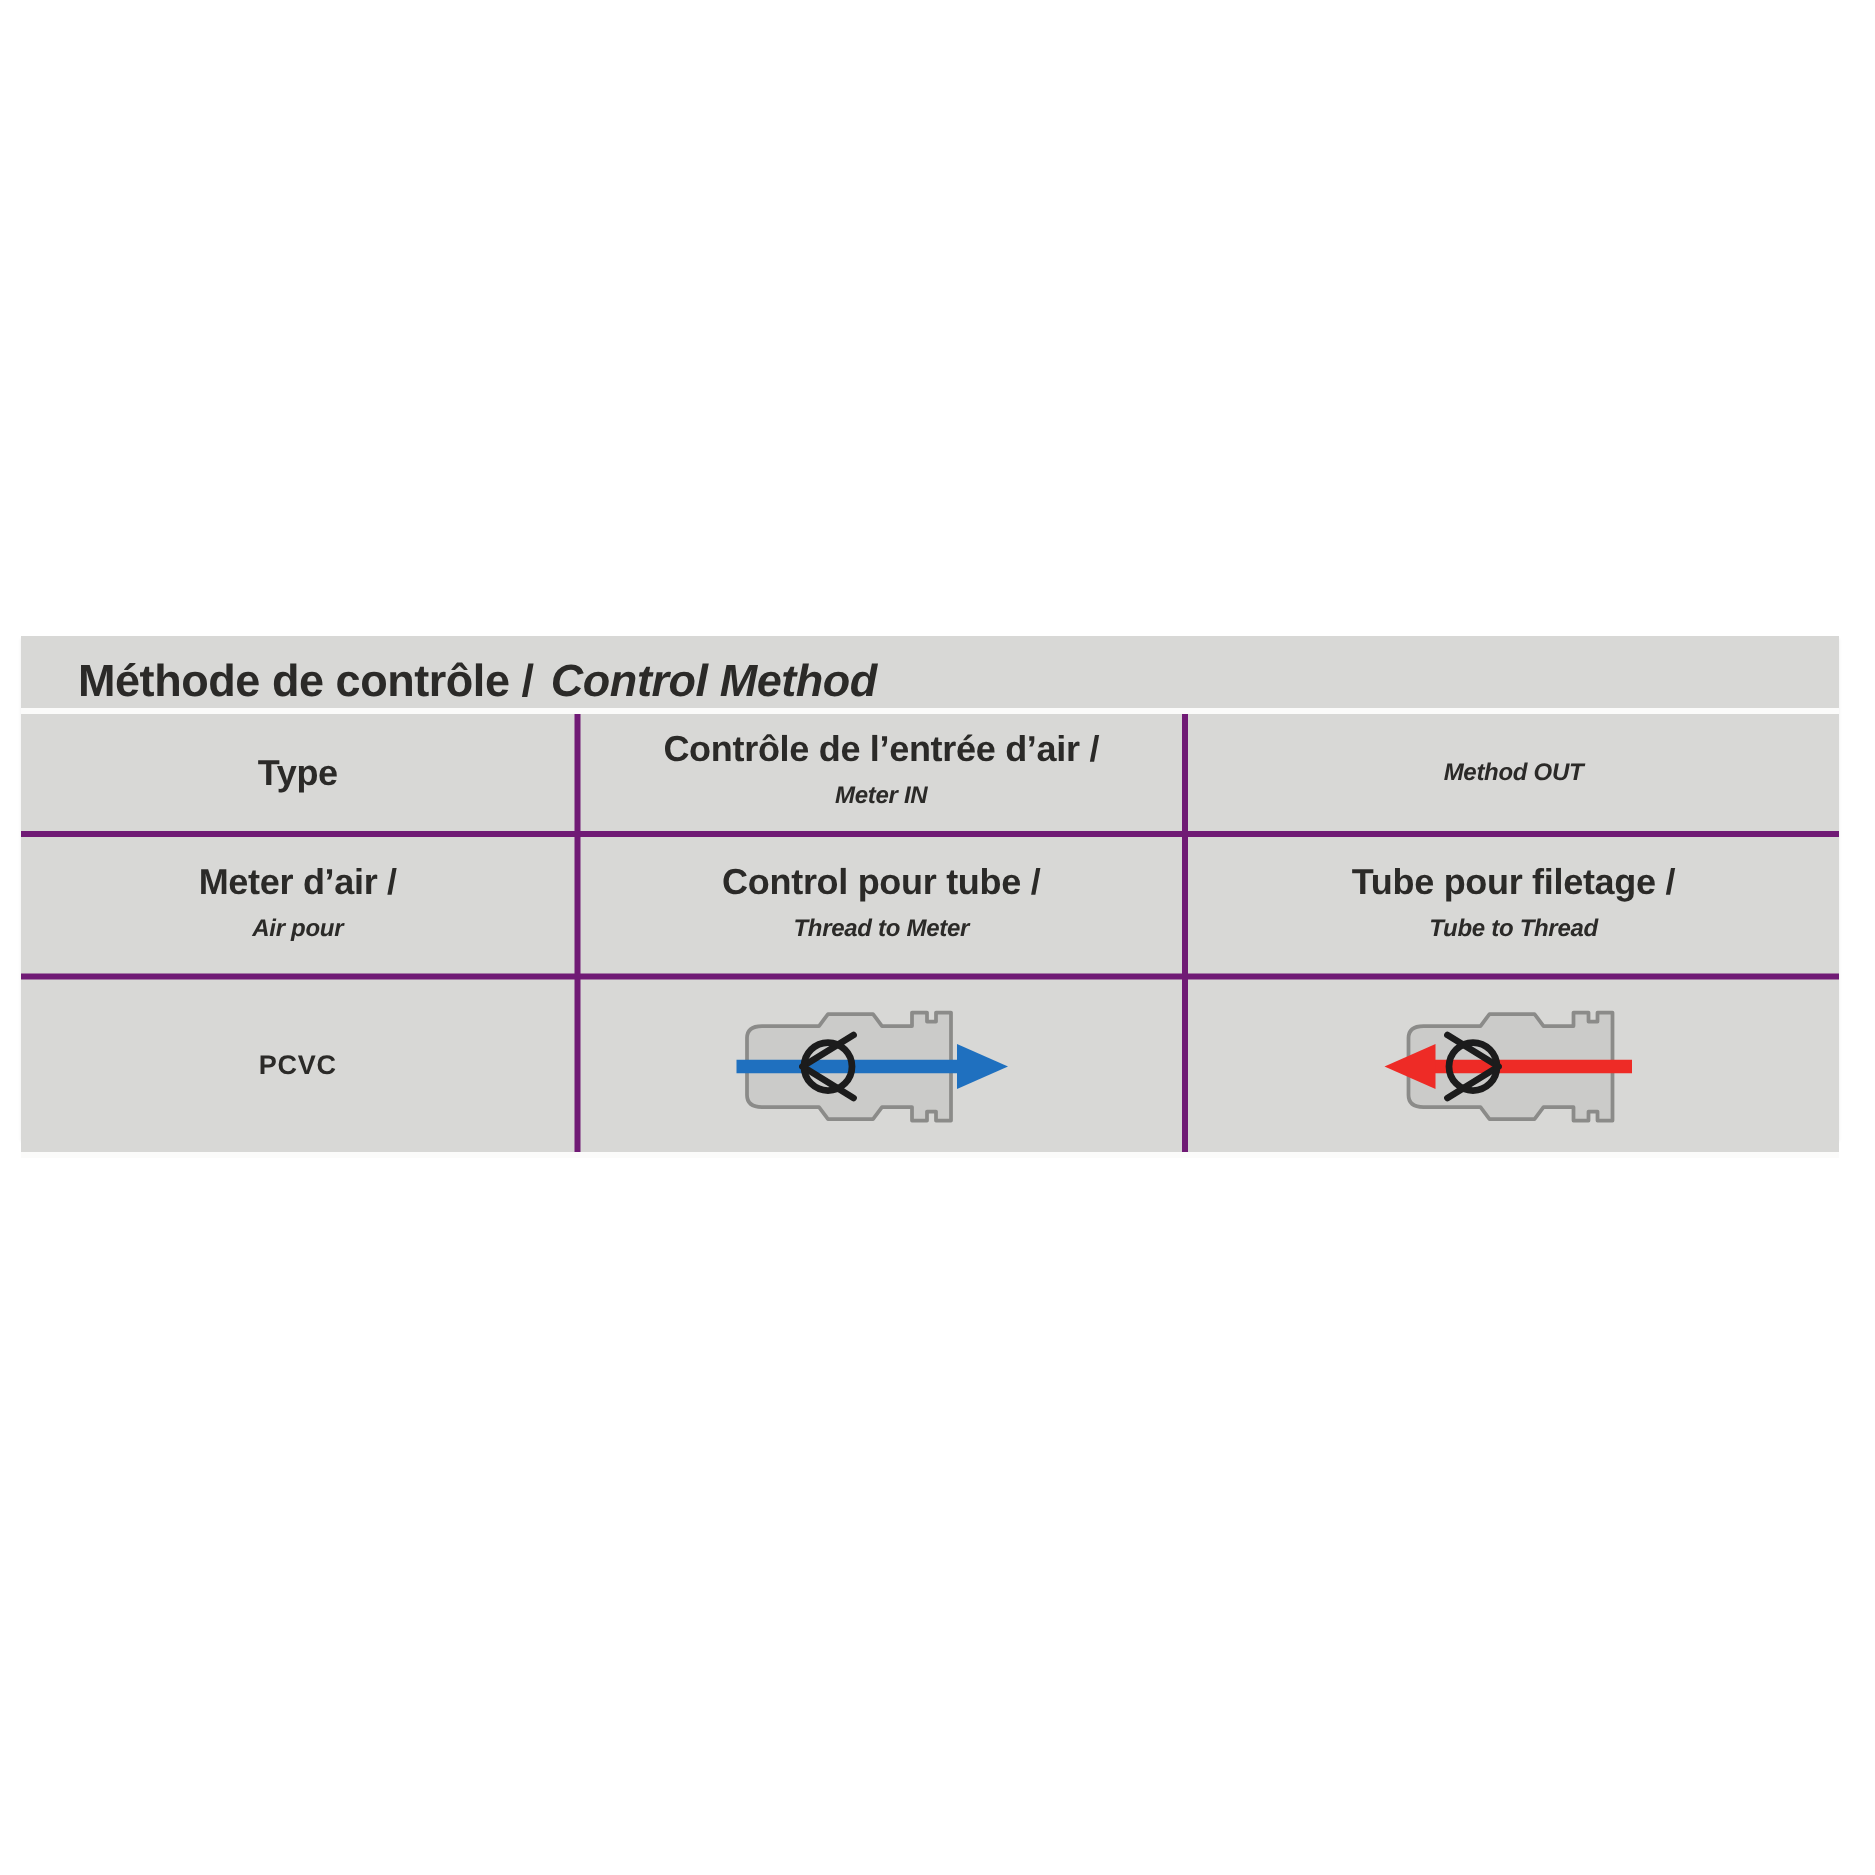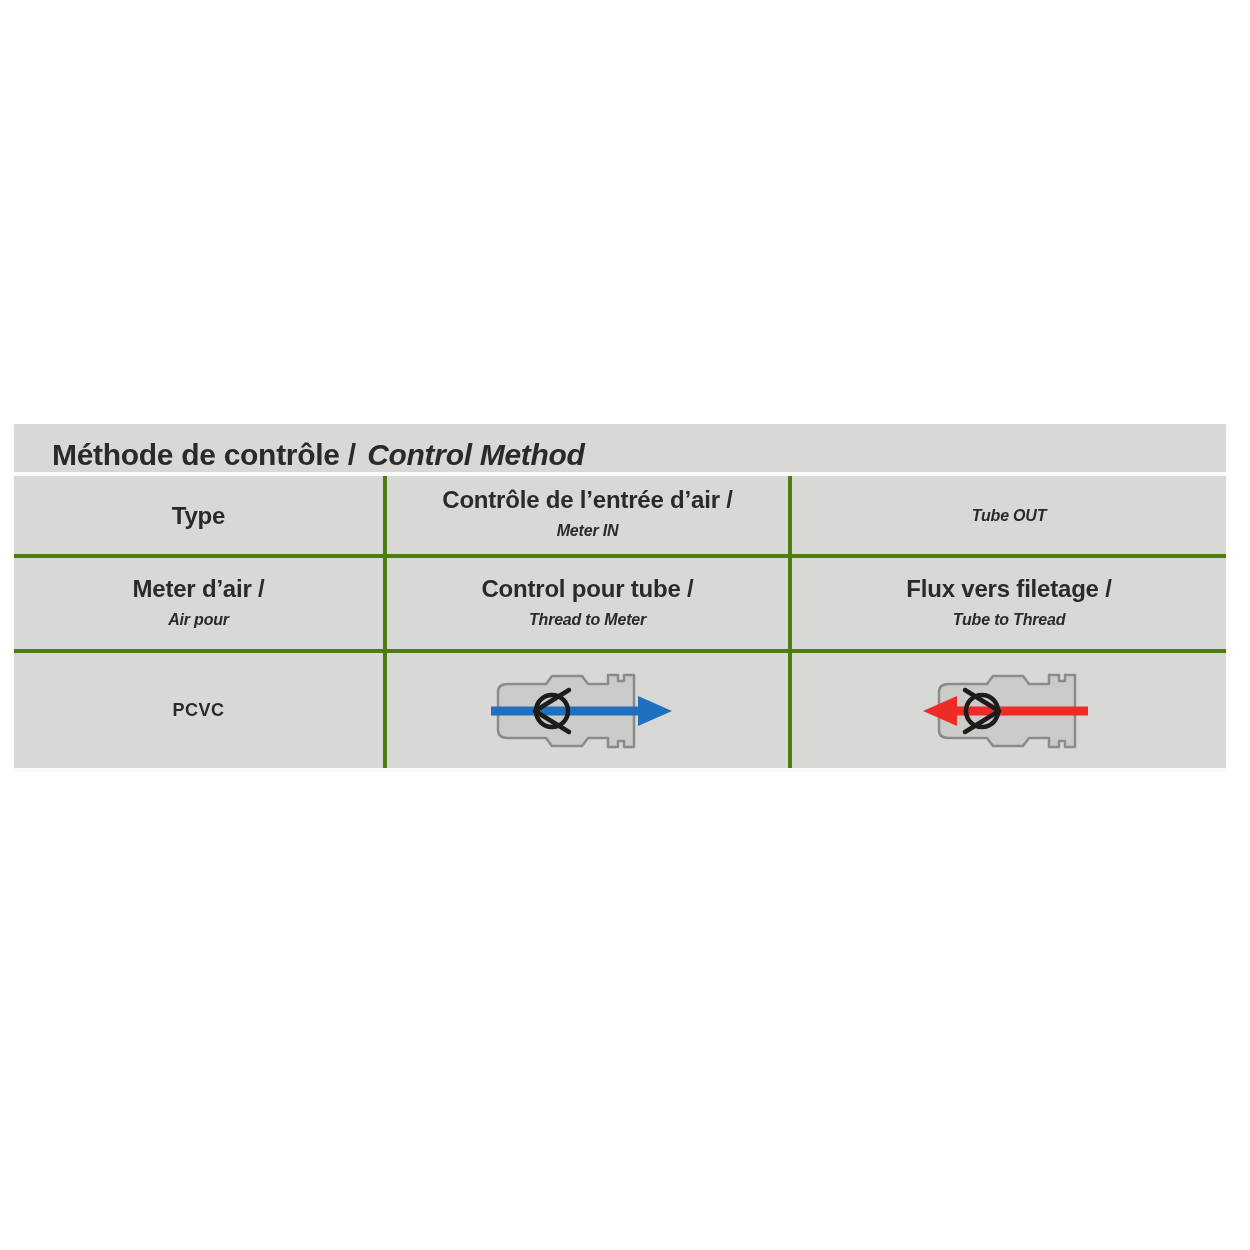--- a/index.html
+++ b/index.html
@@ -45,21 +45,21 @@
     color: #2b2a28;
     letter-spacing: -0.3px;
     margin-left: 7px;
   }
   .grid {
     display: grid;
     grid-template-columns: 369px 401px 1fr;
     grid-template-rows: 78px 91px 115px;
     column-gap: 4px;
     row-gap: 4px;
-    background: #4d7c0f;
+    background: #701a75;
   }
   .cell {
     background: #d8d8d6;
     display: flex;
     flex-direction: column;
     align-items: center;
     justify-content: center;
     text-align: center;
   }
   .cell .fr {
@@ -105,33 +105,33 @@
   <div class="grid">
 
     <div class="cell">
       <span class="fr">Type</span>
     </div>
     <div class="cell">
       <span class="fr">Contrôle de l’entrée d’air /</span>
       <span class="en">Meter IN</span>
     </div>
     <div class="cell">
-      <span class="en">Tube OUT</span>
+      <span class="en">Method OUT</span>
     </div>
 
     <div class="cell">
       <span class="fr">Meter d’air /</span>
       <span class="en">Air pour</span>
     </div>
     <div class="cell">
       <span class="fr">Control pour tube /</span>
       <span class="en">Thread to Meter</span>
     </div>
     <div class="cell">
-      <span class="fr">Flux vers filetage /</span>
+      <span class="fr">Tube pour filetage /</span>
       <span class="en">Tube to Thread</span>
     </div>
 
     <div class="cell">
       <span class="product">PCVC</span>
     </div>
 
     <div class="cell">
 
       <svg class="diagram-svg" width="200" height="110" viewBox="0 0 200 110">

